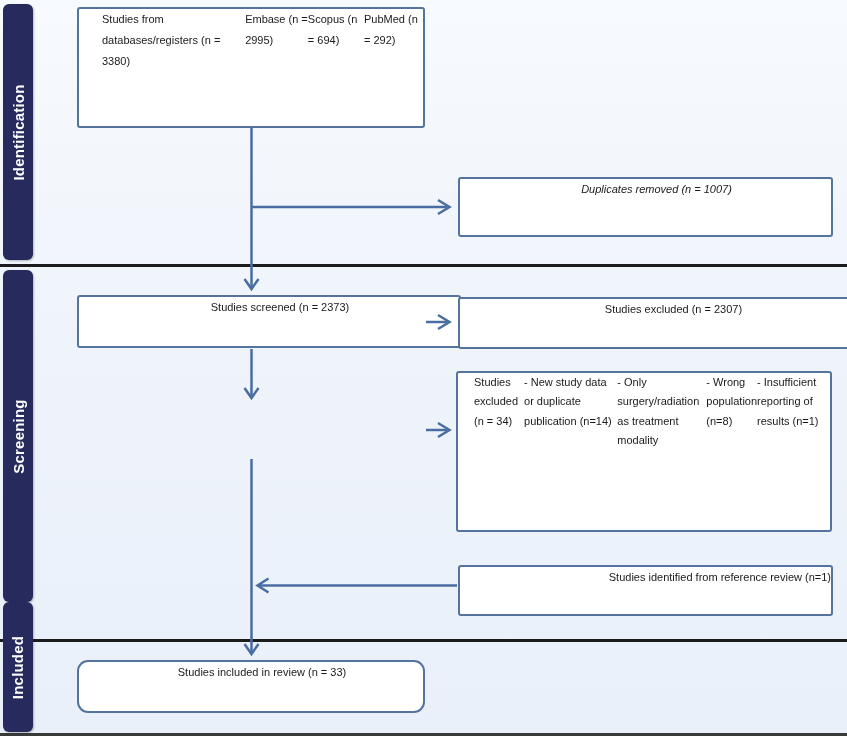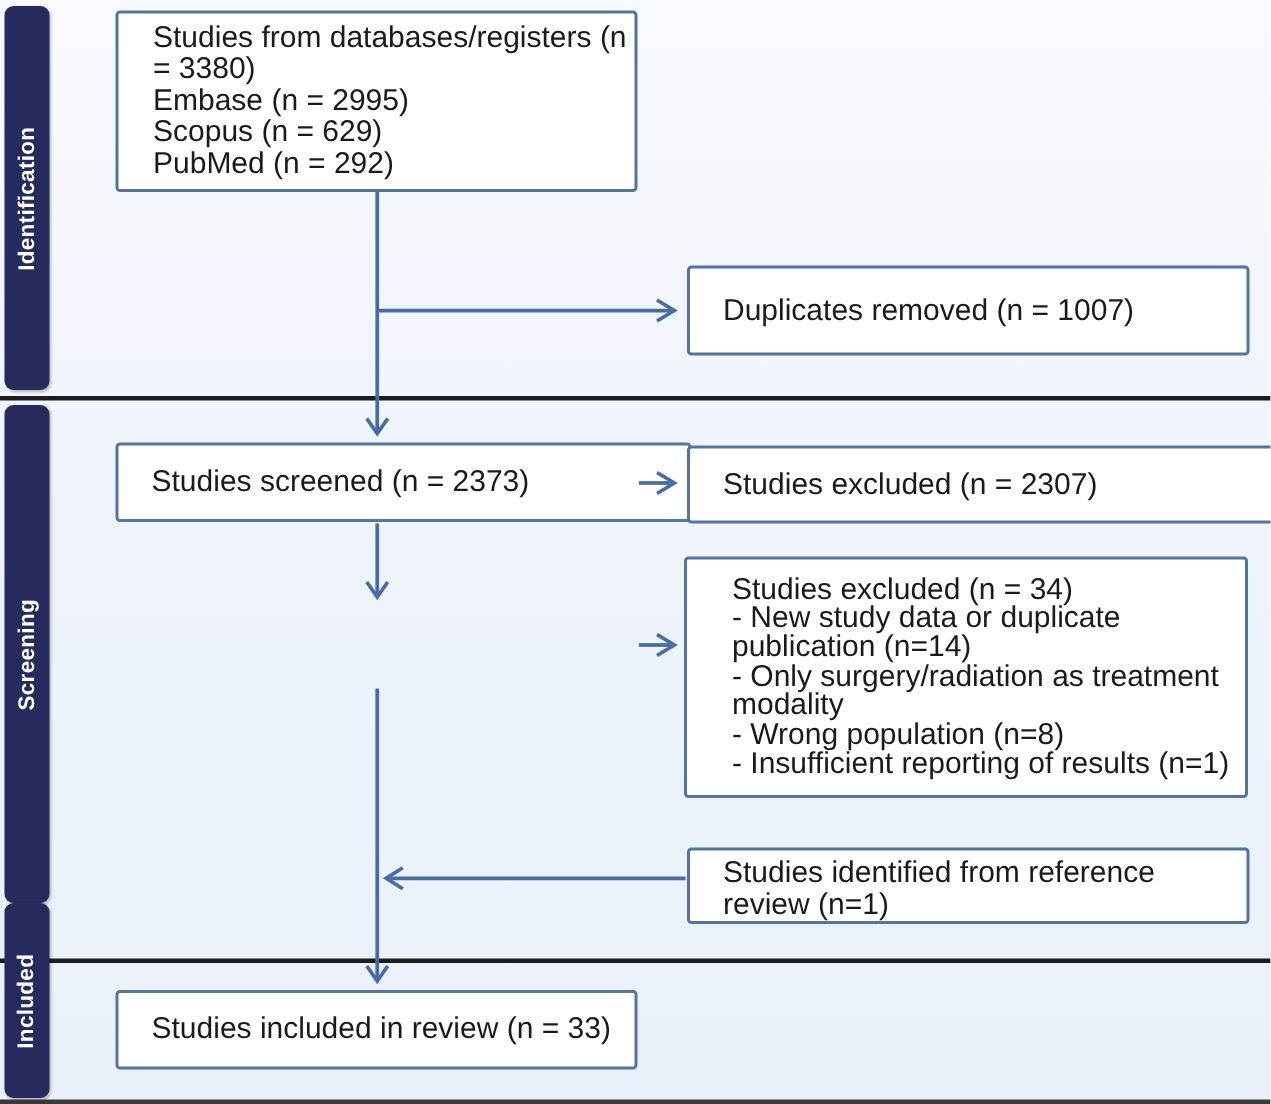--- a/index.html
+++ b/index.html
@@ -58,39 +58,39 @@
   }
   #bar-identification { top: 4px; height: 256px; }
   #bar-screening { top: 270px; height: 332px; }
   #bar-included { top: 602px; height: 130px; }
   .node {
     position: absolute;
     background: var(--box-fill);
     border: 2px solid var(--box-border);
     border-radius: 3px;
     color: var(--text);
-    font-size: 20px;
+    font-size: 11px;
     display: flex;
-    flex-direction: column;
+    flex-direction: row;
     justify-content: center;
     z-index: 2;
     line-height: 21px;
   }
   .node.single { padding-left: 22px; }
   #box-sources { left: 77px; top: 7px; width: 348px; height: 121px; padding-left: 23px; }
-  #box-duplicates { left: 458px; top: 177px; width: 375px; height: 60px; }
+  #box-duplicates { left: 458px; top: 177px; width: 375px; height: 60px; font-style: italic; }
   #box-screened { left: 77px; top: 295px; width: 384px; height: 53px; }
   #box-excluded-screening { left: 458px; top: 297px; width: 409px; height: 52px; }
   #box-full-text { left: 77px; top: 404px; width: 348px; height: 54px; }
   #box-excluded-full-text {
     left: 456px; top: 371px; width: 376px; height: 161px;
-    padding-left: 30px; line-height: 19.4px; justify-content: center;
+    padding-left: 16px; line-height: 19.4px; justify-content: center;
   }
   #box-reference { left: 458px; top: 565px; width: 375px; height: 51px; justify-content: flex-end; }
-  #box-included { left: 77px; top: 660px; width: 348px; height: 53px; }
+  #box-included { left: 77px; top: 660px; width: 348px; height: 53px; border-radius: 11px; }
   .indent-line { padding-left: 9px; }
   svg.arrow-layer {
     position: absolute;
     left: 0; top: 0;
     width: 847px; height: 736px;
     z-index: 3;
     pointer-events: none;
   }
   svg.arrow-layer path {
     stroke: var(--arrow);
@@ -115,21 +115,21 @@
   <div class="side-bar" id="bar-screening">
     <span>Screening</span>
   </div>
   <div class="side-bar" id="bar-included">
     <span>Included</span>
   </div>
 
   <div class="node" id="box-sources">
     <div>Studies from databases/registers (n = 3380)</div>
     <div>Embase (n = 2995)</div>
-    <div>Scopus (n = 629)</div>
+    <div>Scopus (n = 694)</div>
     <div>PubMed (n = 292)</div>
   </div>
 
   <div class="node single" id="box-duplicates">
     <div>Duplicates removed (n = 1007)</div>
   </div>
 
   <div class="node single" id="box-screened">
     <div>Studies screened (n = 2373)</div>
   </div>

